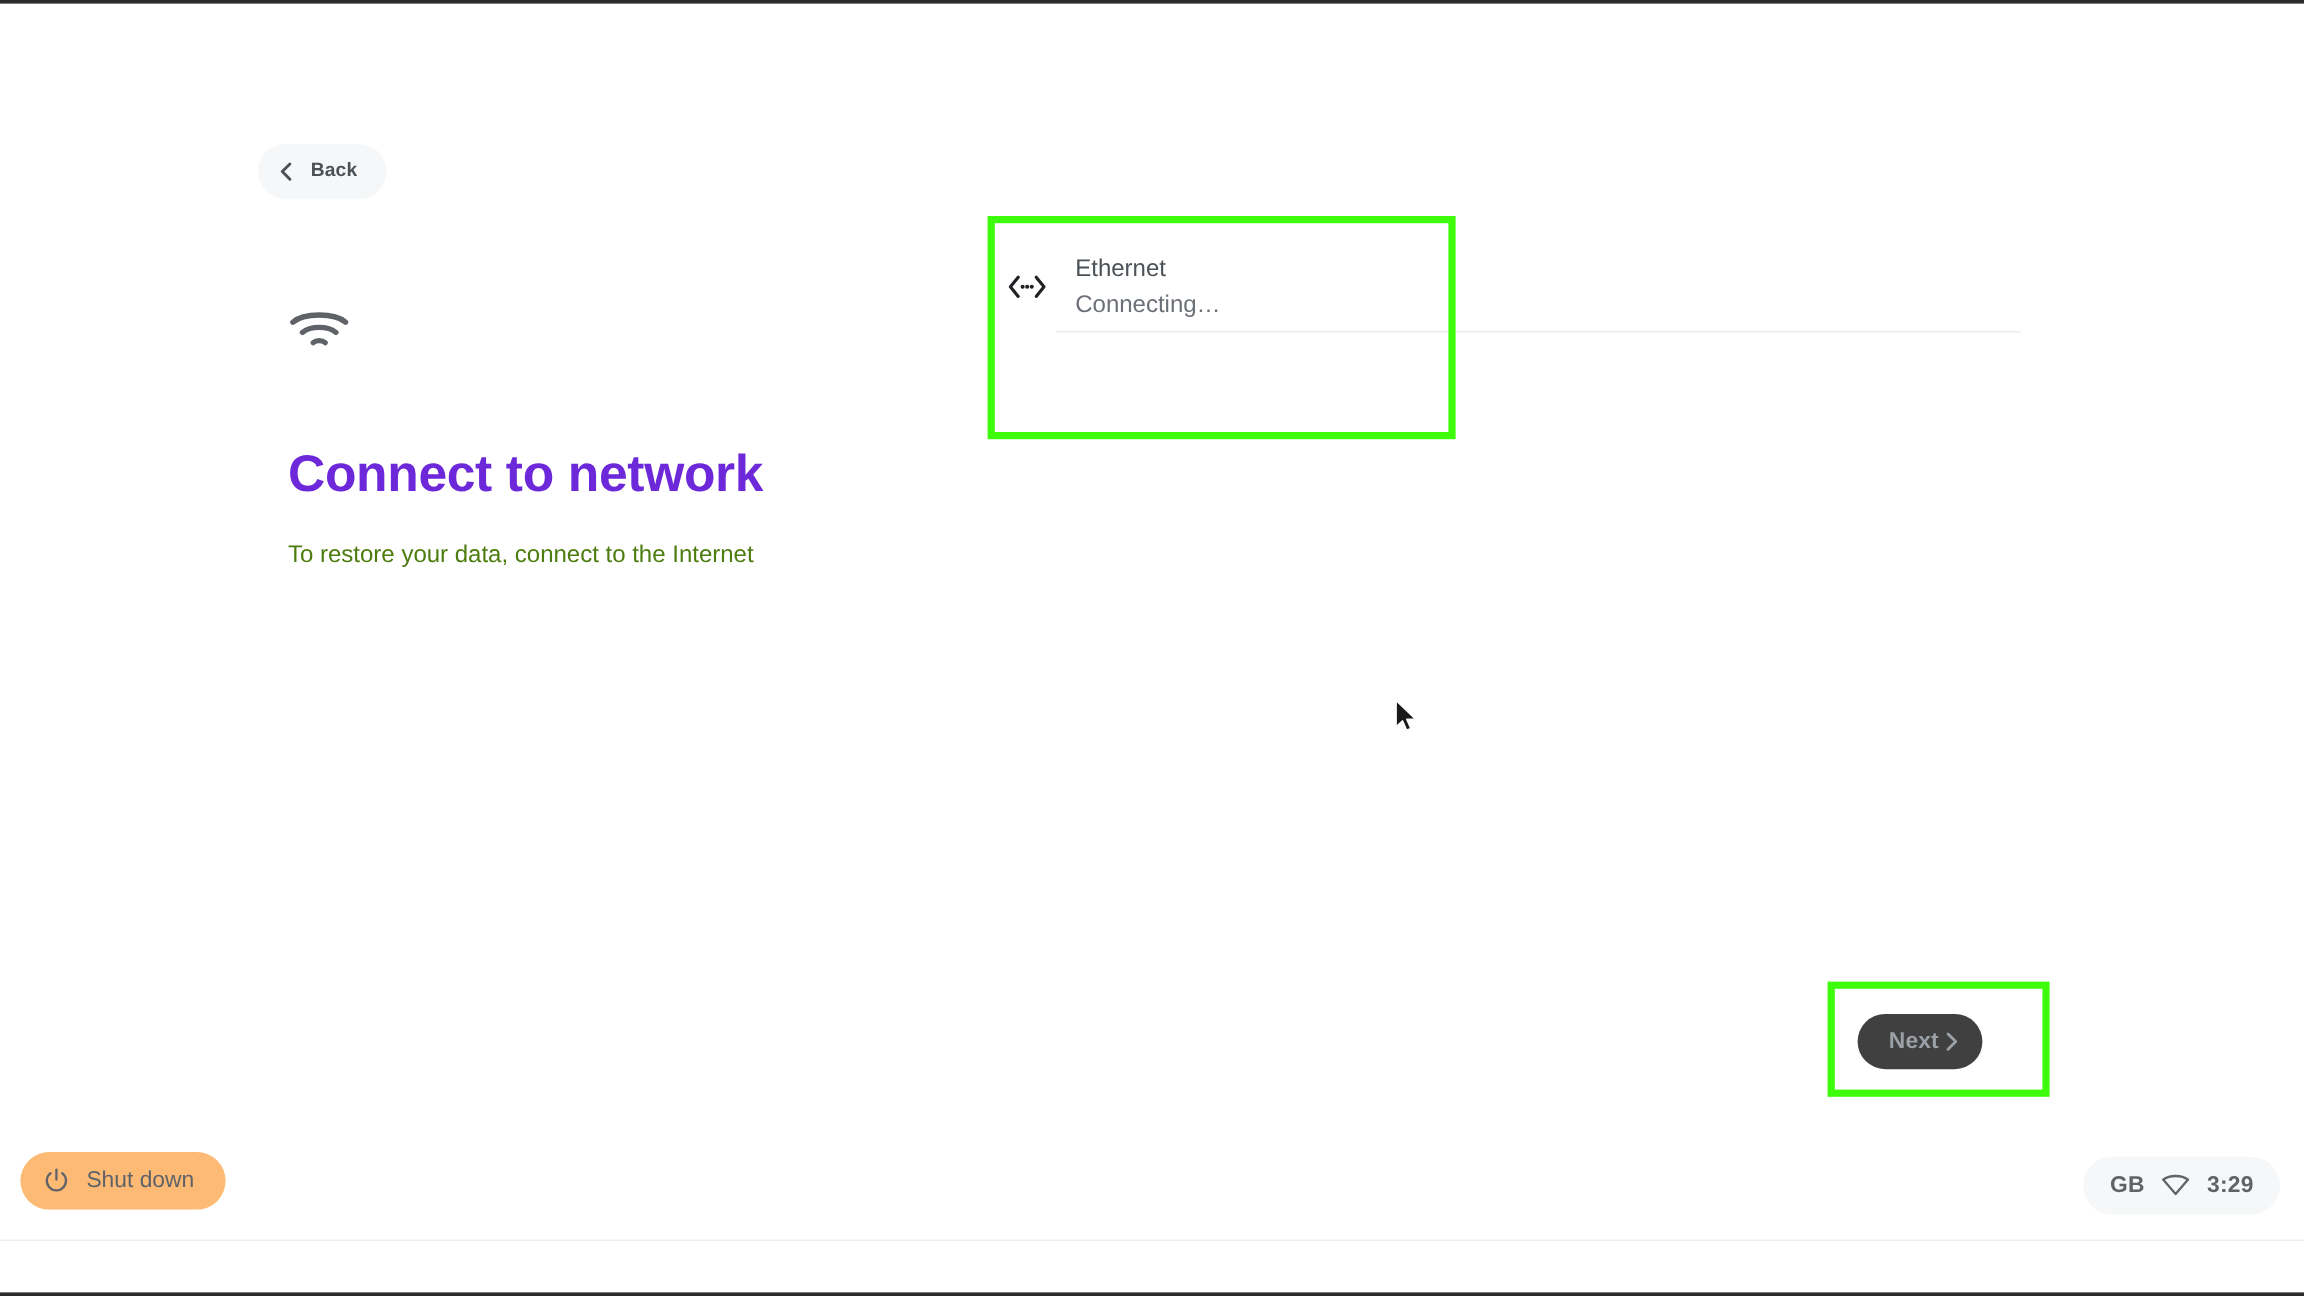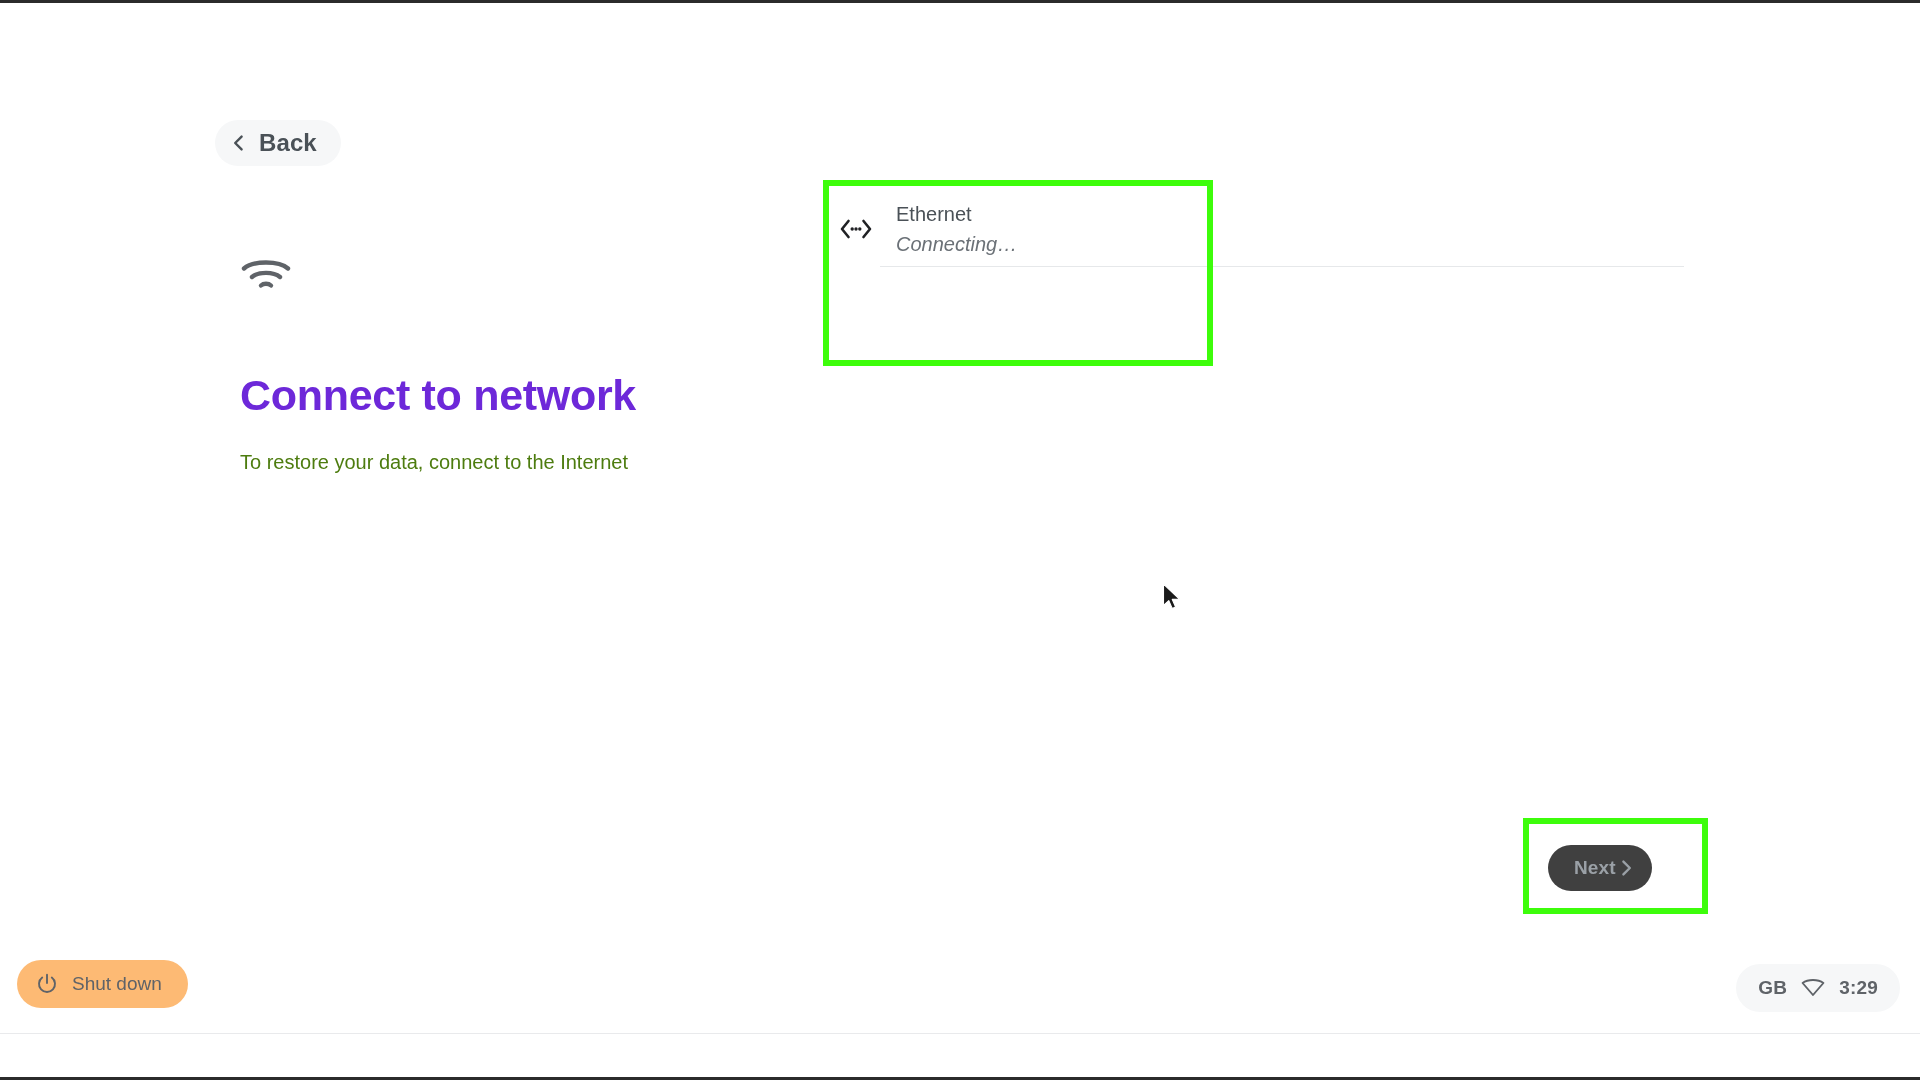--- a/index.html
+++ b/index.html
@@ -38,21 +38,21 @@
     padding: 0 24px 0 14px;
     display: flex;
     align-items: center;
     gap: 10px;
     background: #f6f7f8;
     border: none;
     border-radius: 24px;
     cursor: pointer;
   }
   .back-btn .label {
-    font-size: 24px;
+    font-size: 16px;
     font-weight: 600;
     color: #4a5157;
     letter-spacing: .1px;
   }
 
   
   .hero {
     position: absolute;
     left: 240px;
     top: 255px;
@@ -71,21 +71,21 @@
     margin-top: 32px;
     font-size: 20px;
     color: #4d7c0f;
     letter-spacing: 0;
   }
 
   
   .netlist {
     position: absolute;
     left: 828px;
-    top: 192px;
+    top: 202px;
     width: 880px;
   }
   .net-row {
     position: relative;
     display: flex;
     align-items: center;
     min-height: 74px;
     padding: 6px 0;
     cursor: pointer;
     background: transparent;
@@ -105,21 +105,20 @@
   .net-text { display: flex; flex-direction: column; gap: 5px; }
   .net-name {
     font-size: 20px;
     color: #4a5157;
     line-height: 1.25;
   }
   .net-status {
     font-size: 20px;
     color: #6b7177;
     line-height: 1.25;
-    font-style: italic;
   }
   .net-divider {
     height: 1px;
     background: #e6e8ea;
     margin-left: 52px;
     margin-right: 24px;
   }
 
   
   .next-btn {

